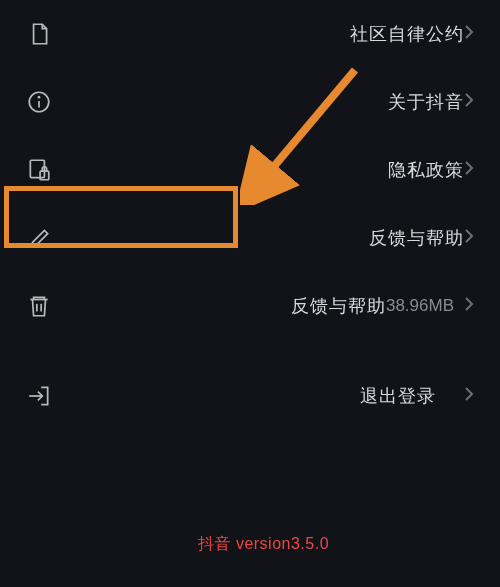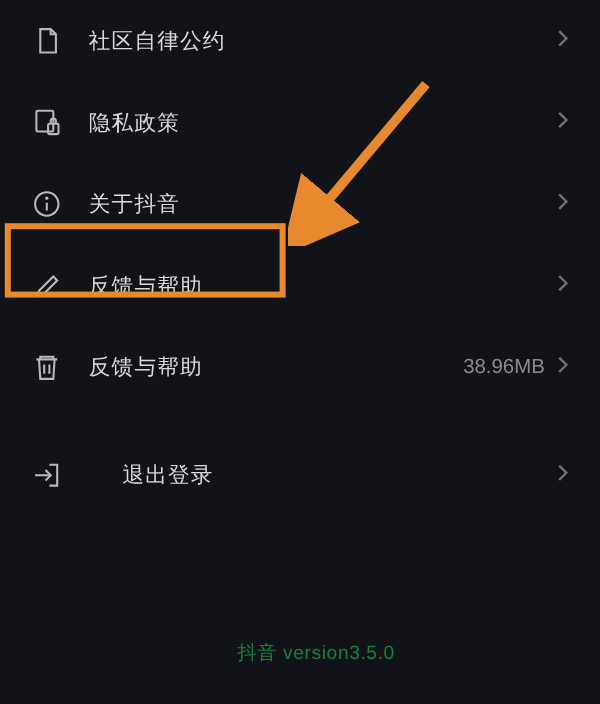--- a/index.html
+++ b/index.html
@@ -6,20 +6,21 @@
     body {
       width: 500px;
       height: 587px;
       background: #121319;
       font-family: -apple-system, "PingFang SC", "Microsoft YaHei", sans-serif;
       overflow: hidden;
       position: relative;
     }
     .settings-list {
       padding-top: 0;
+      text-align: right;
     }
     .settings-item {
       display: flex;
       align-items: center;
       height: 68px;
       padding: 0 26px 0 26px;
       cursor: pointer;
     }
     .settings-item.spacer-before {
       margin-top: 22px;
@@ -70,21 +71,21 @@
       top: 55px;
       width: 130px;
       height: 150px;
       pointer-events: none;
     }
     .version-text {
       position: absolute;
       bottom: 32px;
       width: 100%;
       text-align: center;
-      color: #15803d;
+      color: #ef4444;
       font-size: 16px;
       letter-spacing: 0.5px;
       padding-left: 27px;
     }
   </style>
 </head>
 <body>
 
 <div class="settings-list">
 
@@ -99,42 +100,42 @@
     <span class="chevron">
       <svg width="10" height="18" viewBox="0 0 10 18">
           <path d="M2 3l6 6-6 6"></path>
         </svg>
     </span>
   </div>
 
   <div class="settings-item">
     <span class="icon-slot">
       <svg viewBox="0 0 24 24">
+          <circle cx="12" cy="12" r="9"></circle>
+          <line x1="12" y1="7.5" x2="12" y2="7.5" stroke-linecap="round" stroke-width="2.5"></line>
+          <line x1="12" y1="11" x2="12" y2="17"></line>
+        </svg>
+    </span>
+    <span class="item-label">关于抖音</span>
+    <span class="chevron">
+      <svg width="10" height="18" viewBox="0 0 10 18">
+          <path d="M2 3l6 6-6 6"></path>
+        </svg>
+    </span>
+  </div>
+
+  <div class="settings-item">
+    <span class="icon-slot">
+      <svg viewBox="0 0 24 24">
           <rect x="4" y="3" width="13" height="16" rx="1"></rect>
           <rect x="13" y="13" width="8" height="8" rx="1"></rect>
           <path d="M15 13v-2a2 2 0 0 1 4 0v2"></path>
         </svg>
     </span>
     <span class="item-label">隐私政策</span>
-    <span class="chevron">
-      <svg width="10" height="18" viewBox="0 0 10 18">
-          <path d="M2 3l6 6-6 6"></path>
-        </svg>
-    </span>
-  </div>
-
-  <div class="settings-item">
-    <span class="icon-slot">
-      <svg viewBox="0 0 24 24">
-          <circle cx="12" cy="12" r="9"></circle>
-          <line x1="12" y1="7.5" x2="12" y2="7.5" stroke-linecap="round" stroke-width="2.5"></line>
-          <line x1="12" y1="11" x2="12" y2="17"></line>
-        </svg>
-    </span>
-    <span class="item-label">关于抖音</span>
     <span class="chevron">
       <svg width="10" height="18" viewBox="0 0 10 18">
           <path d="M2 3l6 6-6 6"></path>
         </svg>
     </span>
   </div>
 
   <div class="settings-item">
     <span class="icon-slot">
       <svg viewBox="0 0 24 24">

